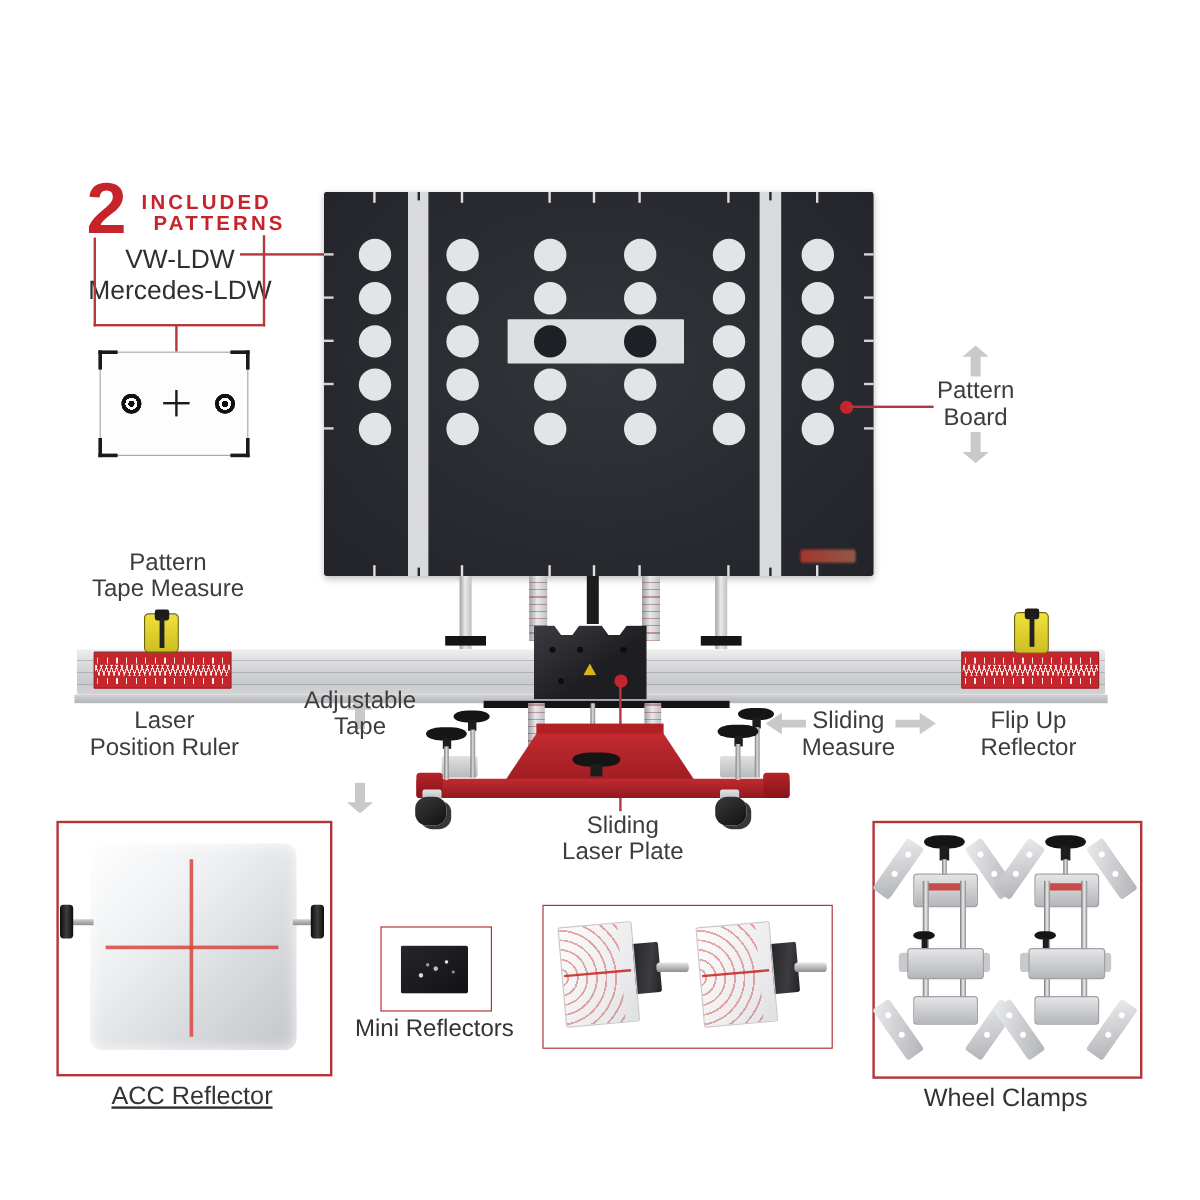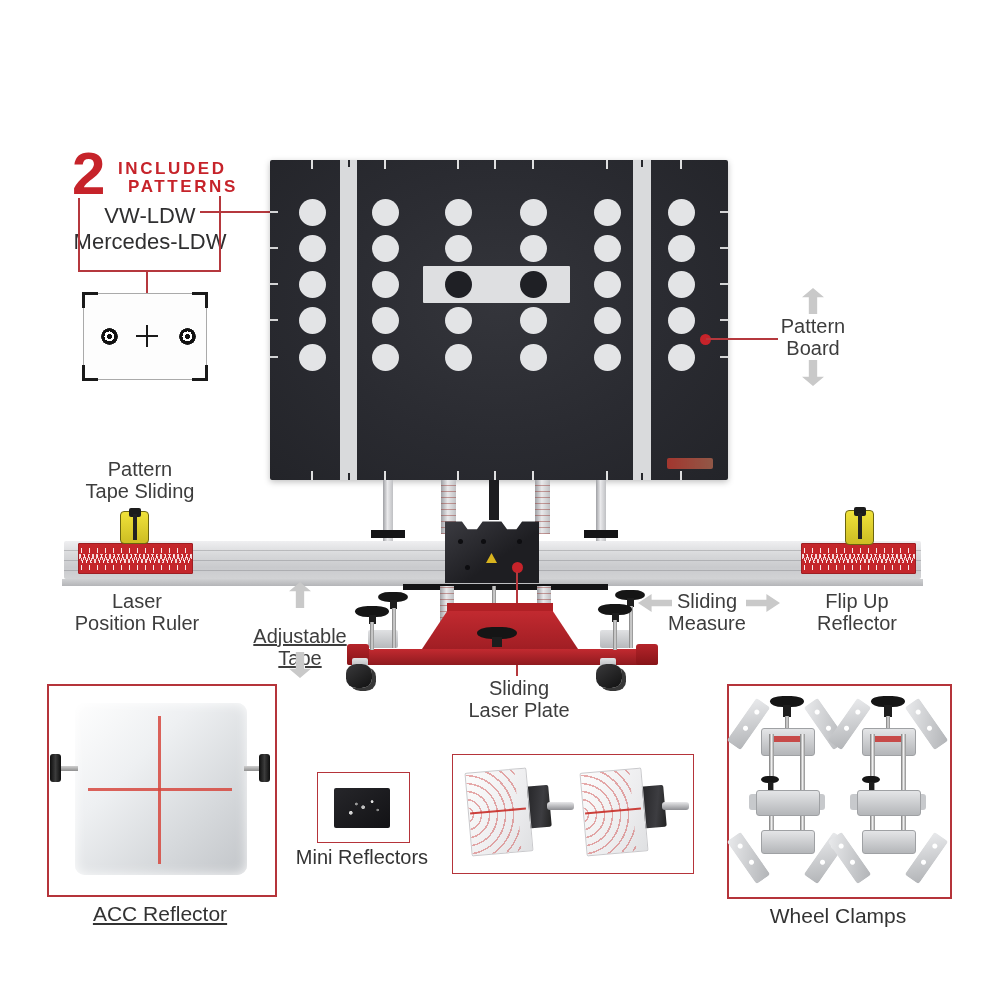--- a/index.html
+++ b/index.html
@@ -298,28 +298,28 @@
   <div class="tstem" style="left:627px;top:598px;width:7px;height:9px;"></div>
   <div class="screw" style="left:629px;top:606px;height:42px;"></div>
   <div class="tknob" style="left:598px;top:604px;width:34px;height:11px;"></div>
   <div class="tstem" style="left:612px;top:613px;width:7px;height:9px;"></div>
   <div class="screw" style="left:613px;top:620px;height:30px;"></div>
   <div class="fork" style="left:600px;top:658px;"></div>
   <div class="caster" style="left:596px;top:664px;"></div>
 
   <div class="lbl" style="left:140px;top:458px;">
     <span>Pattern</span>
-    <span>Tape Sliding</span>
+    <span>Tape Measure</span>
   </div>
   <div class="lbl" style="left:137px;top:590px;">
     <span>Laser</span>
     <span>Position Ruler</span>
   </div>
   <div class="arrow v" style="left:289px;top:582px;"></div>
-  <div class="lbl" style="left:300px;top:625px;text-decoration:underline;">
+  <div class="lbl" style="left:300px;top:573px;">
     <span>Adjustable</span>
     <span>Tape</span>
   </div>
   <div class="arrow v down" style="left:289px;top:652px;"></div>
 
   <div class="arrow h" style="left:638px;top:594px;"></div>
   <div class="lbl" style="left:707px;top:590px;">
     <span>Sliding</span>
     <span>Measure</span>
   </div>

